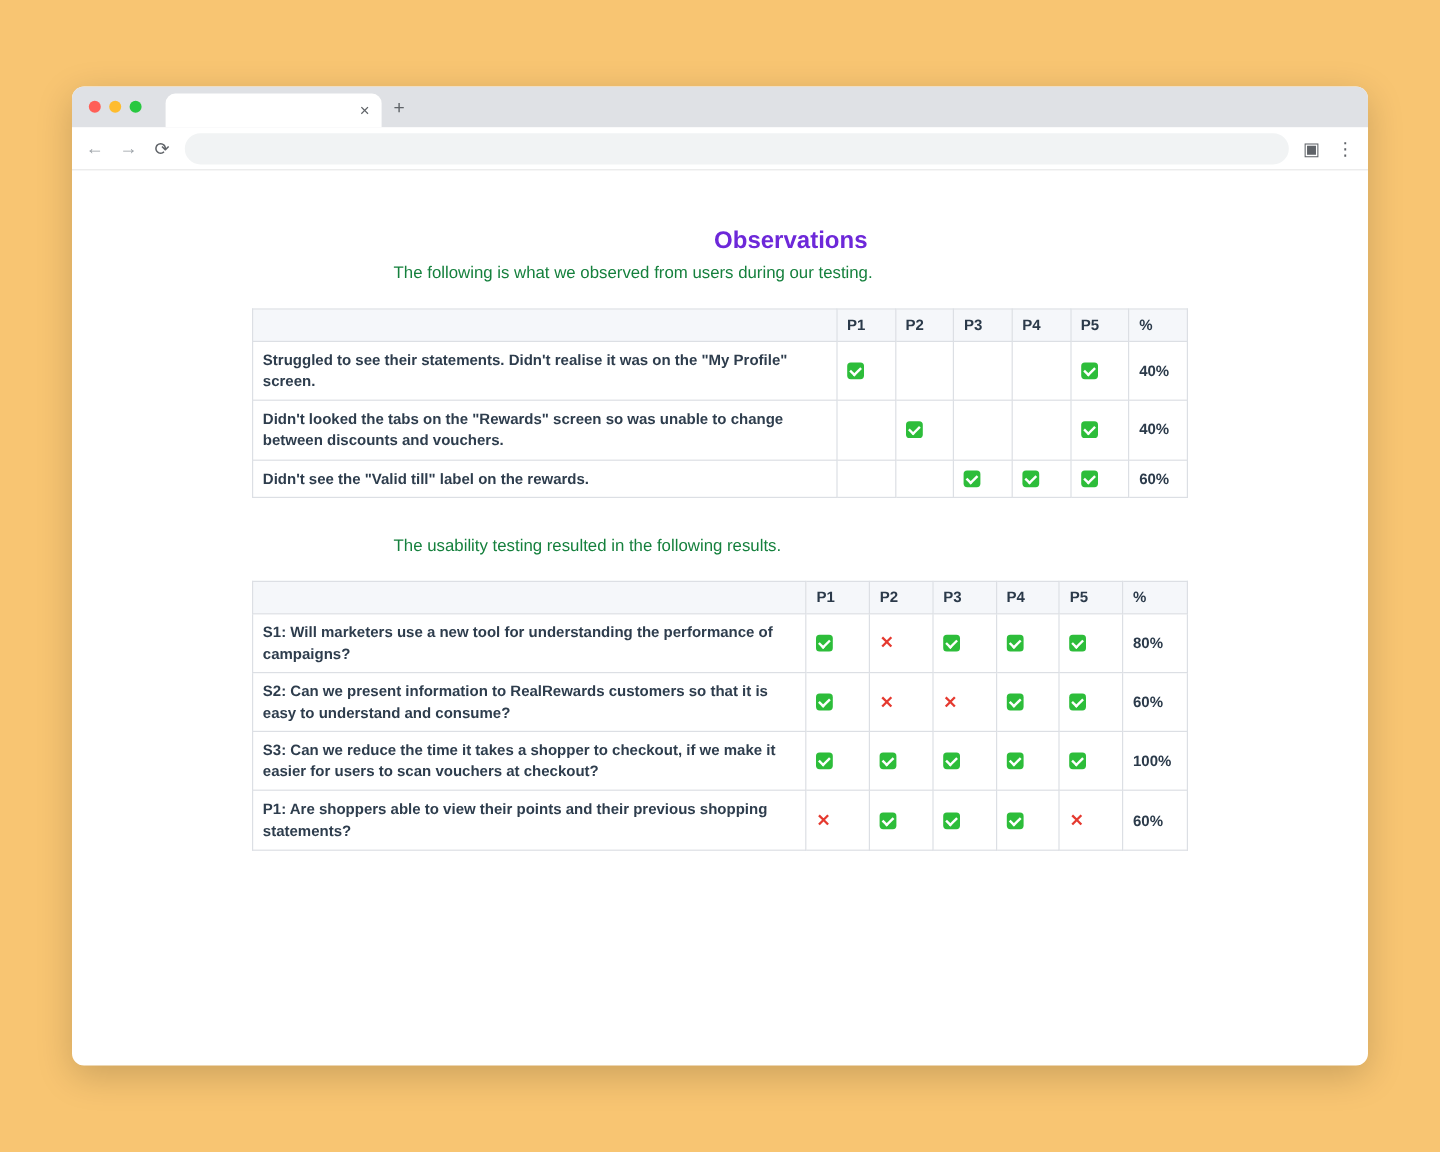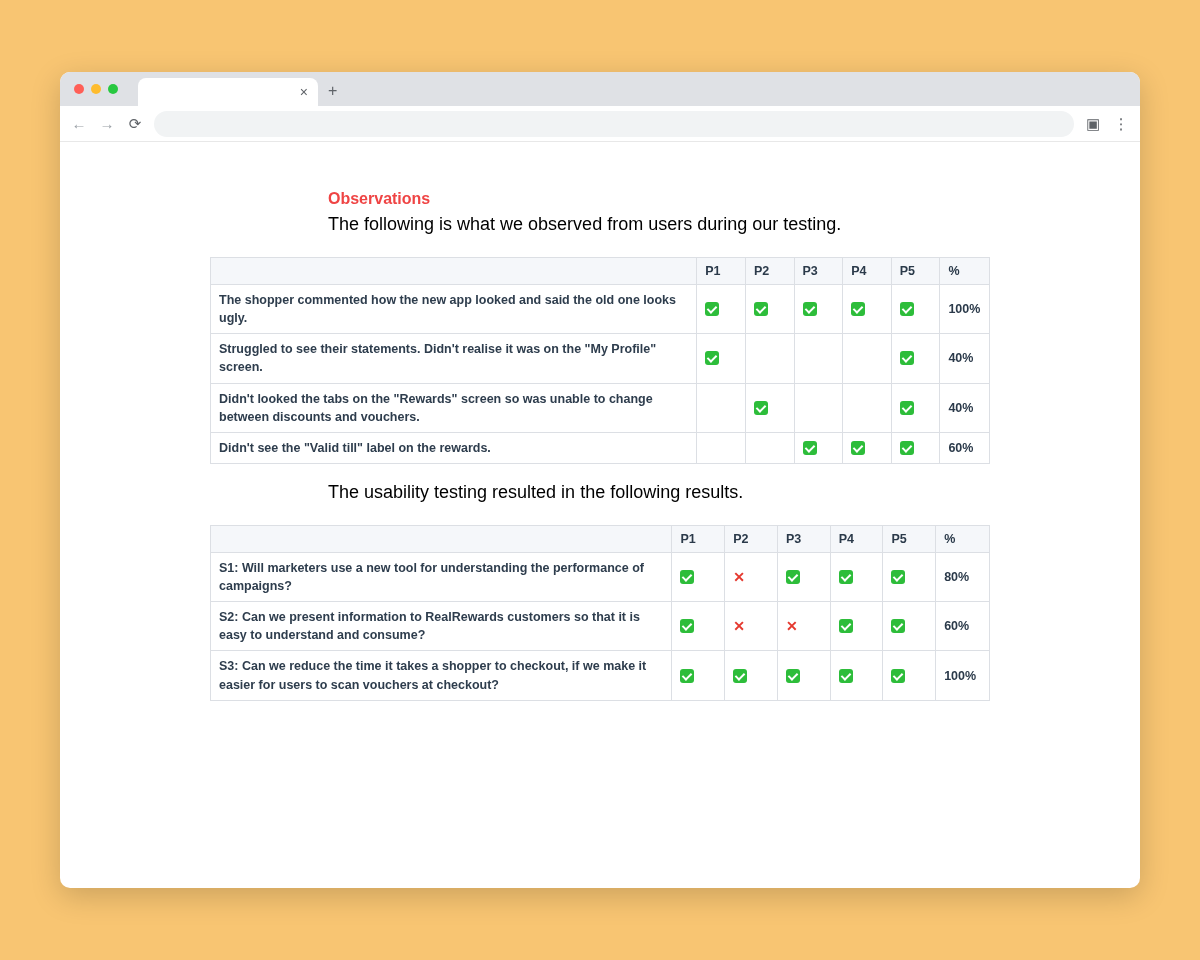--- a/index.html
+++ b/index.html
@@ -75,35 +75,36 @@
   .page {
     flex: 1;
     overflow-y: auto;
     padding: 30px 0 40px;
   }
   .content {
     width: 780px;
     margin: 0 auto;
   }
   h2.section-title {
-    color: #ef4444;
-    font-size: 16px;
+    color: #6d28d9;
+    font-size: 20px;
     font-weight: 700;
     margin: 18px 0 6px 118px;
+    text-align: center;
   }
   p.section-sub {
-    color: #000000;
-    font-size: 18px;
+    color: #15803d;
+    font-size: 14px;
     margin: 0 0 22px 118px;
   }
   table {
     width: 100%;
     border-collapse: collapse;
     font-size: 12.5px;
-    margin-bottom: 18px;
+    margin-bottom: 31px;
   }
   th, td {
     border: 1px solid #dcdfe4;
     padding: 6px 8px;
     text-align: left;
     vertical-align: middle;
   }
   thead th {
     background: #f5f7fa;
     font-weight: 700;
@@ -173,29 +174,20 @@
               <th>P1</th>
               <th>P2</th>
               <th>P3</th>
               <th>P4</th>
               <th>P5</th>
               <th>%</th>
             </tr>
           </thead>
           <tbody>
             <tr>
-              <td class="desc">The shopper commented how the new app looked and said the old one looks ugly.</td>
-              <td class="mark"><span class="check"></span></td>
-              <td class="mark"><span class="check"></span></td>
-              <td class="mark"><span class="check"></span></td>
-              <td class="mark"><span class="check"></span></td>
-              <td class="mark"><span class="check"></span></td>
-              <td class="pct">100%</td>
-            </tr>
-            <tr>
               <td class="desc">Struggled to see their statements. Didn't realise it was on the "My Profile" screen.</td>
               <td class="mark"><span class="check"></span></td>
               <td class="mark"></td>
               <td class="mark"></td>
               <td class="mark"></td>
               <td class="mark"><span class="check"></span></td>
               <td class="pct">40%</td>
             </tr>
             <tr>
               <td class="desc">Didn't looked the tabs on the "Rewards" screen so was unable to change between discounts and vouchers.</td>
@@ -252,17 +244,26 @@
             </tr>
             <tr>
               <td class="desc">S3: Can we reduce the time it takes a shopper to checkout, if we make it easier for users to scan vouchers at checkout?</td>
               <td class="mark"><span class="check"></span></td>
               <td class="mark"><span class="check"></span></td>
               <td class="mark"><span class="check"></span></td>
               <td class="mark"><span class="check"></span></td>
               <td class="mark"><span class="check"></span></td>
               <td class="pct">100%</td>
             </tr>
+            <tr>
+              <td class="desc">P1: Are shoppers able to view their points and their previous shopping statements?</td>
+              <td class="mark"><span class="cross">✕</span></td>
+              <td class="mark"><span class="check"></span></td>
+              <td class="mark"><span class="check"></span></td>
+              <td class="mark"><span class="check"></span></td>
+              <td class="mark"><span class="cross">✕</span></td>
+              <td class="pct">60%</td>
+            </tr>
           </tbody>
         </table>
     </div>
   </div>
 </div>
 
 </body></html>

